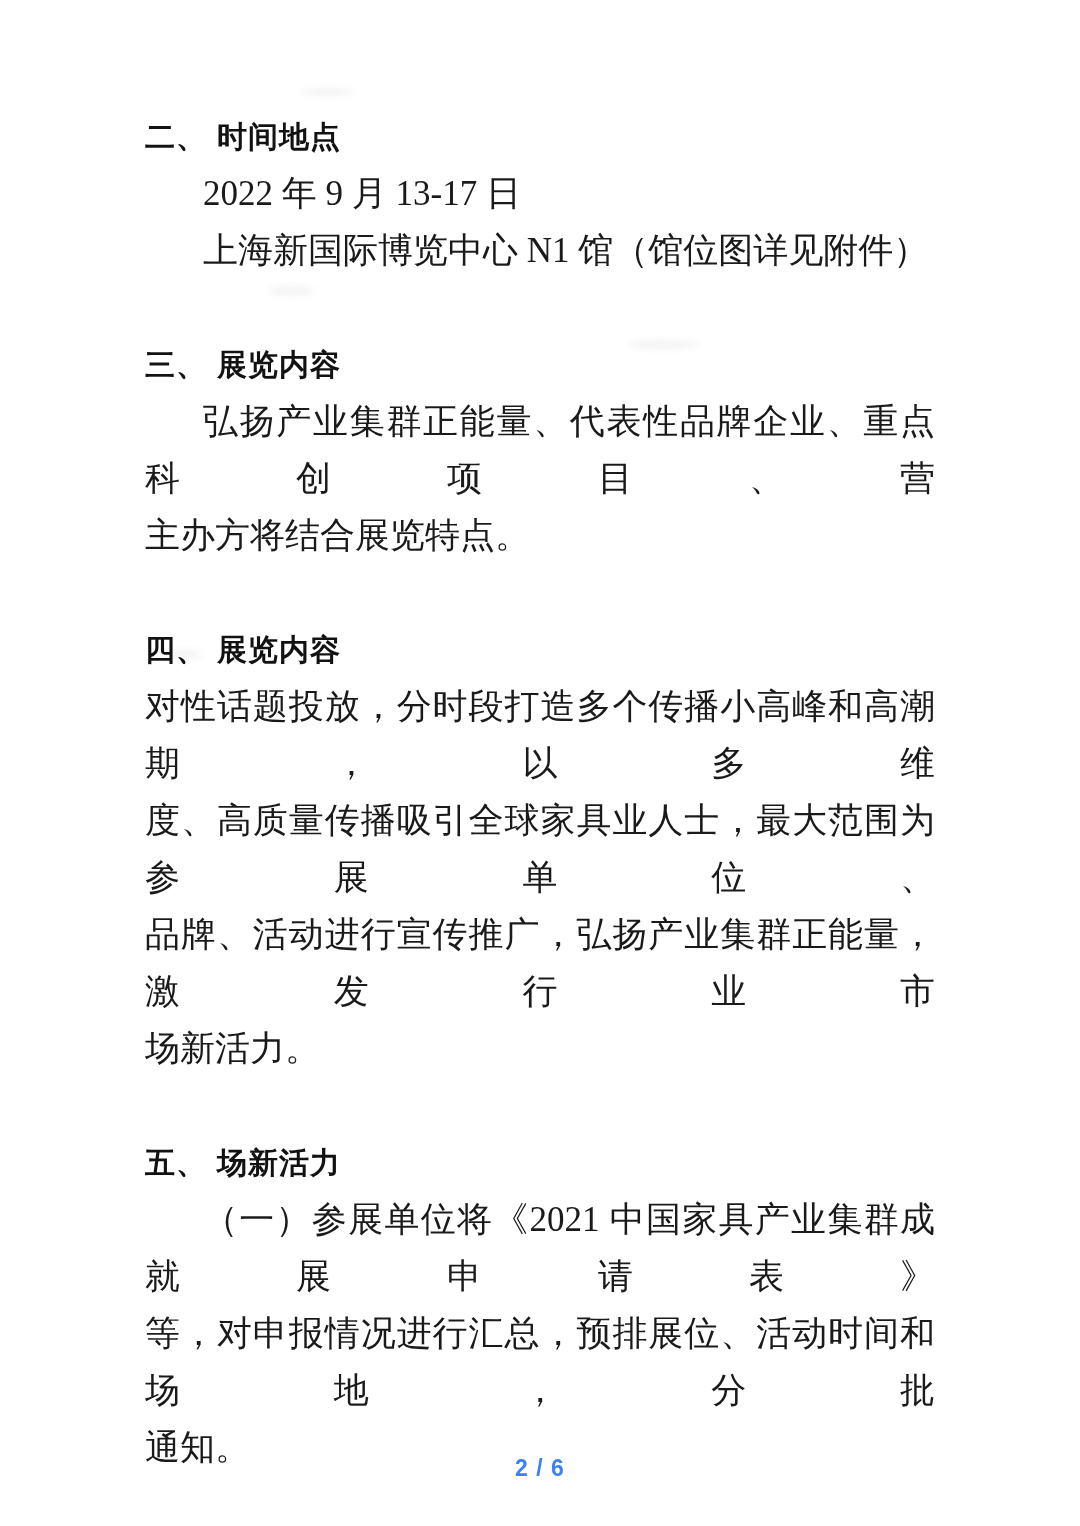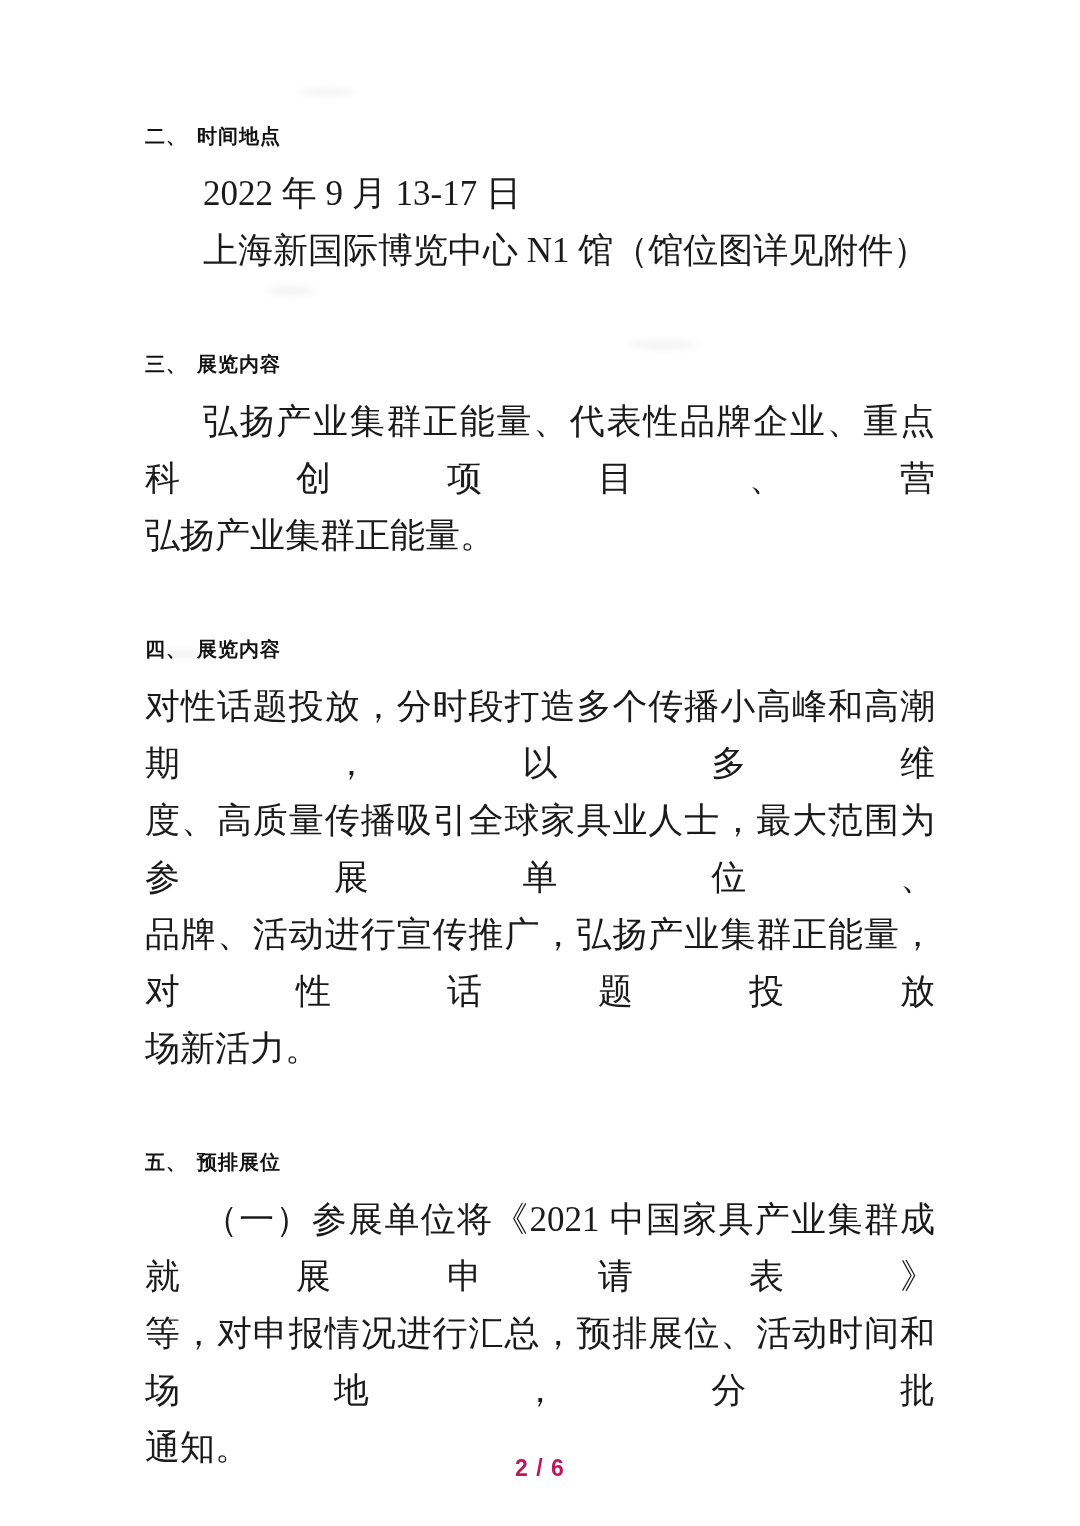--- a/index.html
+++ b/index.html
@@ -17,21 +17,21 @@
   .content {
     position: absolute;
     left: 145px; top: 108px;
     width: 790px;
     color: #161616;
   }
   .section { margin: 0; padding: 0; }
   .section + .section { margin-top: 57px; }
   .heading {
     font-family: "Liberation Sans", "DejaVu Sans", sans-serif;
-    font-size: 20px;
+    font-size: 30px;
     font-weight: 700;
     line-height: 57px;
     margin: 0;
     color: #121212;
     white-space: nowrap;
     letter-spacing: 1px;
   }
   .heading .num { margin-right: 10px; }
   .line {
     font-size: 35px;
@@ -48,21 +48,21 @@
   }
   .footer {
     position: absolute;
     left: 0; right: 0;
     top: 1455px;
     text-align: center;
     font-family: "Liberation Sans", "DejaVu Sans", sans-serif;
     font-size: 23px;
     font-weight: 700;
     letter-spacing: 1px;
-    color: #be185d;
+    color: #3b82f6;
   }
   
   .artifact {
     position: absolute;
     background: rgba(40,40,40,0.05);
     border-radius: 50%;
     filter: blur(3px);
     pointer-events: none;
   }
   .a1 { left: 268px; top: 286px; width: 46px; height: 10px; }
@@ -84,33 +84,33 @@
 
     <div class="section">
       <h2 class="heading"><span class="num">二、</span><span>时间地点</span></h2>
       <p class="line indent">2022 年 9 月 13-17 日</p>
       <p class="line indent">上海新国际博览中心 N1 馆（馆位图详见附件）</p>
     </div>
 
     <div class="section">
       <h2 class="heading"><span class="num">三、</span><span>展览内容</span></h2>
       <p class="line indent jf">弘扬产业集群正能量、代表性品牌企业、重点科创项目、营</p>
-      <p class="line">弘扬产业集群正能量。</p>
+      <p class="line">主办方将结合展览特点。</p>
     </div>
 
     <div class="section">
       <h2 class="heading"><span class="num">四、</span><span>展览内容</span></h2>
       <p class="line jf">对性话题投放，分时段打造多个传播小高峰和高潮期，以多维</p>
       <p class="line jf">度、高质量传播吸引全球家具业人士，最大范围为参展单位、</p>
-      <p class="line jf">品牌、活动进行宣传推广，弘扬产业集群正能量，对性话题投放</p>
+      <p class="line jf">品牌、活动进行宣传推广，弘扬产业集群正能量，激发行业市</p>
       <p class="line">场新活力。</p>
     </div>
 
     <div class="section">
-      <h2 class="heading"><span class="num">五、</span><span>预排展位</span></h2>
+      <h2 class="heading"><span class="num">五、</span><span>场新活力</span></h2>
       <p class="line indent jf">（一）参展单位将《2021 中国家具产业集群成就展申请表》</p>
       <p class="line jf">等，对申报情况进行汇总，预排展位、活动时间和场地，分批</p>
       <p class="line">通知。</p>
     </div>
 
   </div>
 
   <div class="footer">2 / 6</div>
 
 </div>

